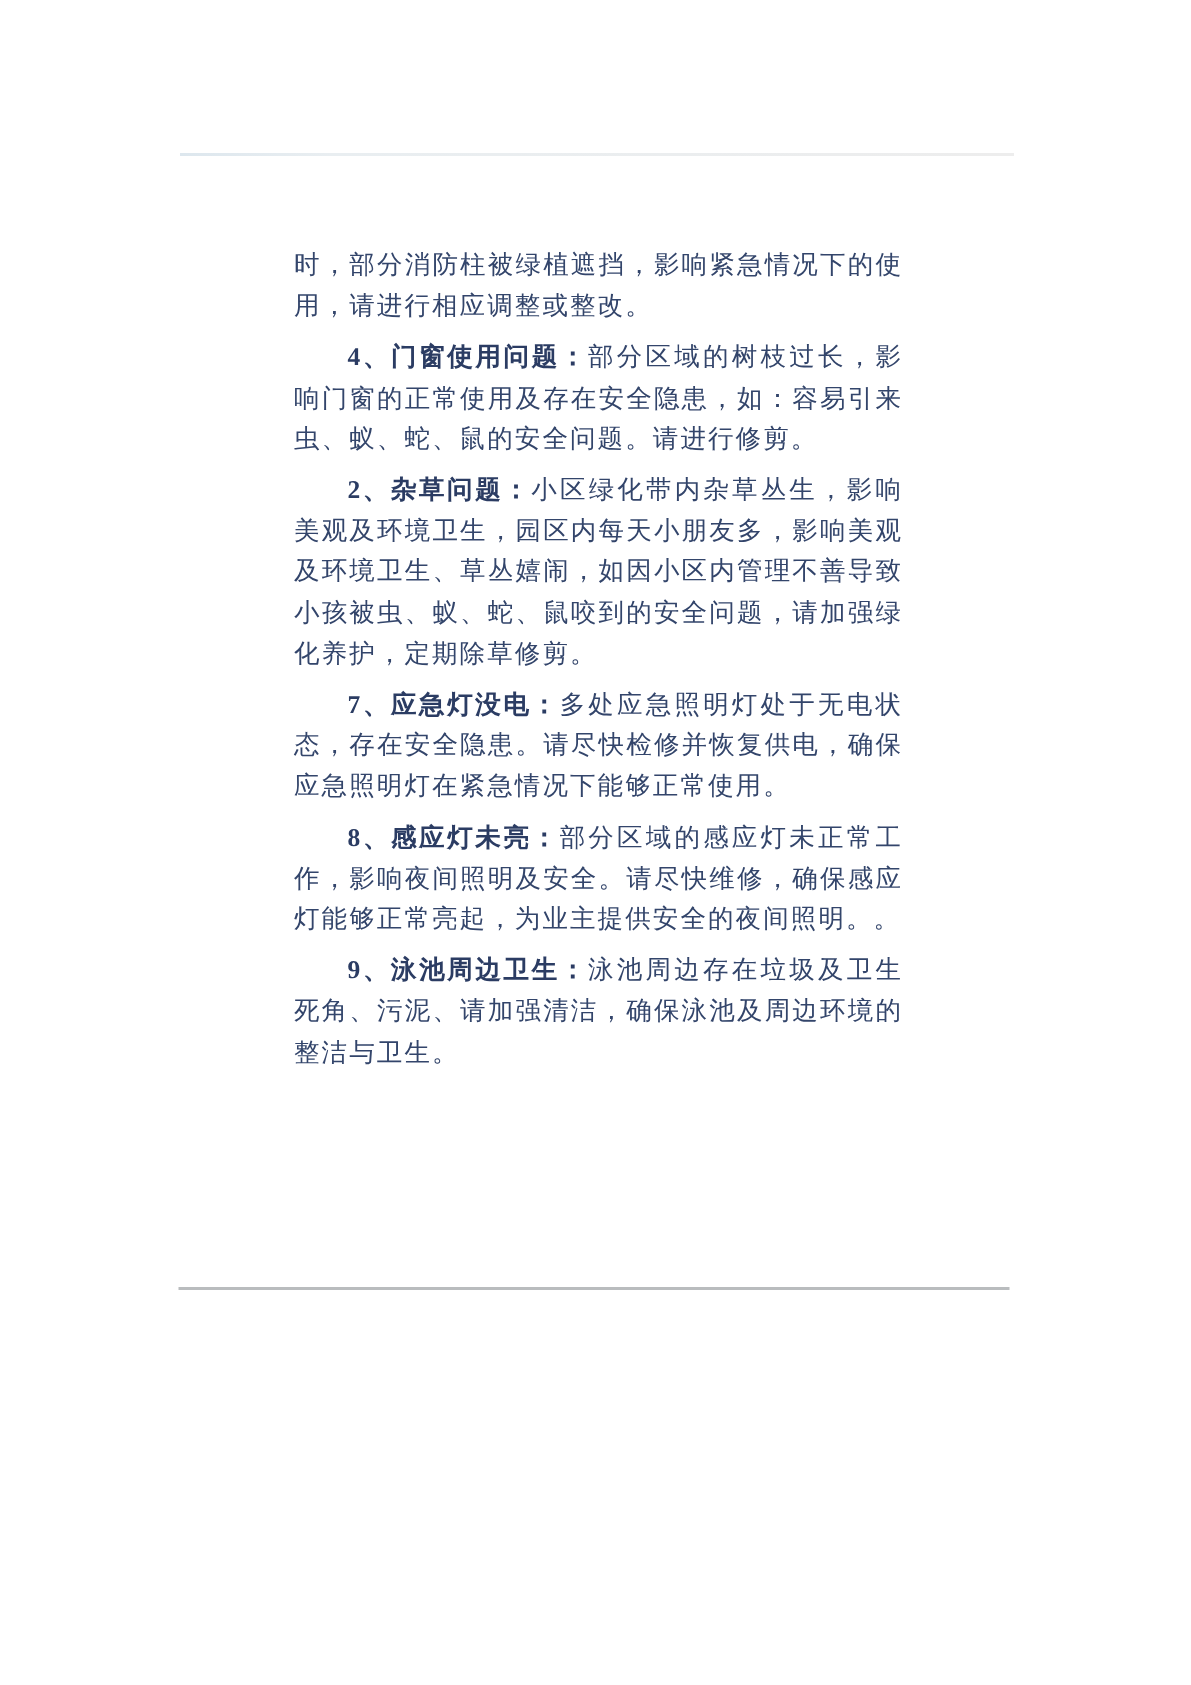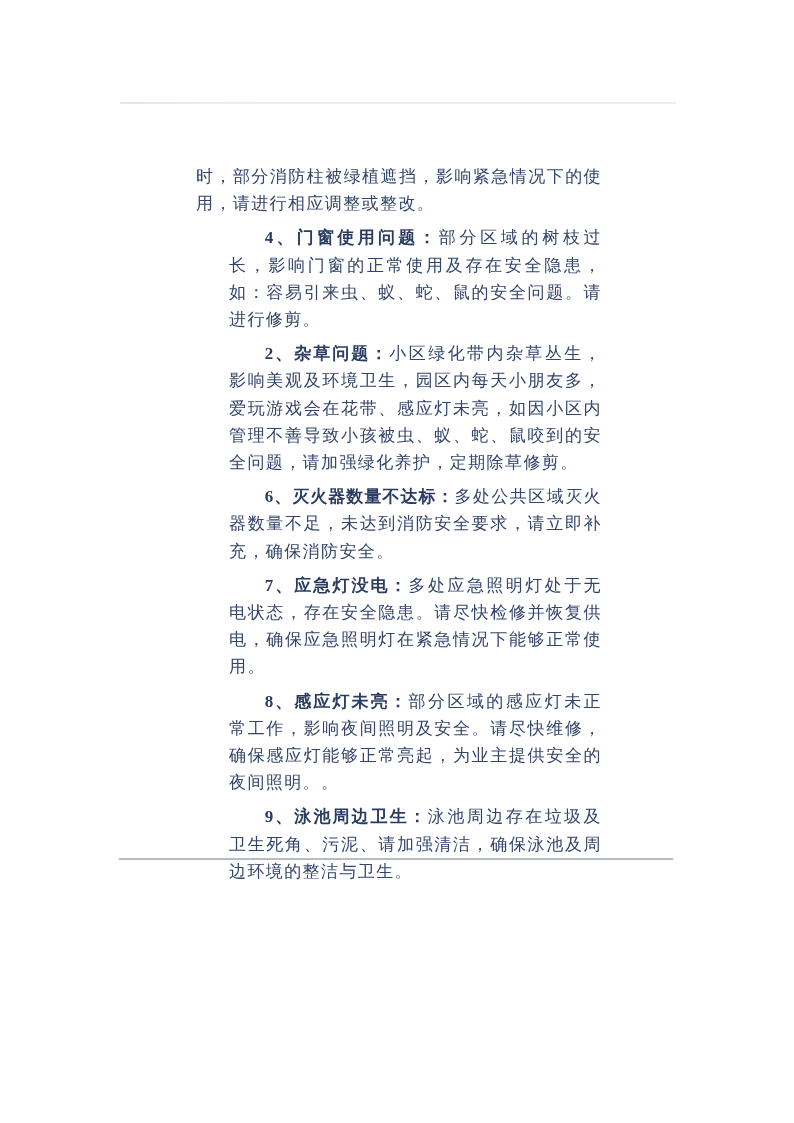--- a/index.html
+++ b/index.html
@@ -42,21 +42,20 @@
     letter-spacing: 1.4px;
     text-align: justify;
     filter: blur(0.35px);
   }
   .para {
     text-align: justify;
   }
   .para.indented {
     text-indent: 2.1em;
     margin-top: 7px;
-    margin-left: 33px;
   }
   .para .num-label {
     font-weight: bold;
     color: #2b3c63;
     letter-spacing: 1px;
   }
   .scan-footer {
     position: absolute;
     left: 196px;
     top: 820px;
@@ -89,26 +88,23 @@
 
     <p class="para">
       <span>时，部分消防柱被绿植遮挡，影响紧急情况下的使用，请进行相应调整或整改。</span>
     </p>
 
     <p class="para indented">
       <span class="num-label">4、门窗使用问题：</span><span>部分区域的树枝过长，影响门窗的正常使用及存在安全隐患，如：容易引来虫、蚁、蛇、鼠的安全问题。请进行修剪。</span>
     </p>
 
     <p class="para indented">
-      <span class="num-label">2、杂草问题：</span><span>小区绿化带内杂草丛生，影响美观及环境卫生，园区内每天小朋友多，爱玩游戏会在花带、感应灯未亮，如因小区内管理不善导致小孩被虫、蚁、蛇、鼠咬到的安全问题，请加强绿化养护，定期除草修剪。</span>
+      <span class="num-label">2、杂草问题：</span><span>小区绿化带内杂草丛生，影响美观及环境卫生，园区内每天小朋友多，影响美观及环境卫生、草丛嬉闹，如因小区内管理不善导致小孩被虫、蚁、蛇、鼠咬到的安全问题，请加强绿化养护，定期除草修剪。</span>
     </p>
 
-    <p class="para indented">
-      <span class="num-label">6、灭火器数量不达标：</span><span>多处公共区域灭火器数量不足，未达到消防安全要求，请立即补充，确保消防安全。</span>
-    </p>
 
     <p class="para indented">
       <span class="num-label">7、应急灯没电：</span><span>多处应急照明灯处于无电状态，存在安全隐患。请尽快检修并恢复供电，确保应急照明灯在紧急情况下能够正常使用。</span>
     </p>
 
     <p class="para indented">
       <span class="num-label">8、感应灯未亮：</span><span>部分区域的感应灯未正常工作，影响夜间照明及安全。请尽快维修，确保感应灯能够正常亮起，为业主提供安全的夜间照明。。</span>
     </p>
 
     <p class="para indented">

